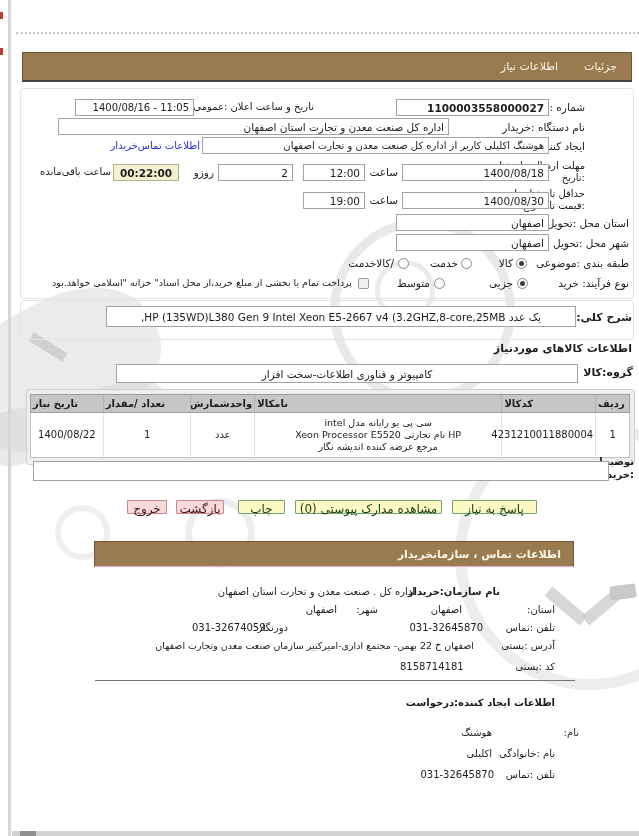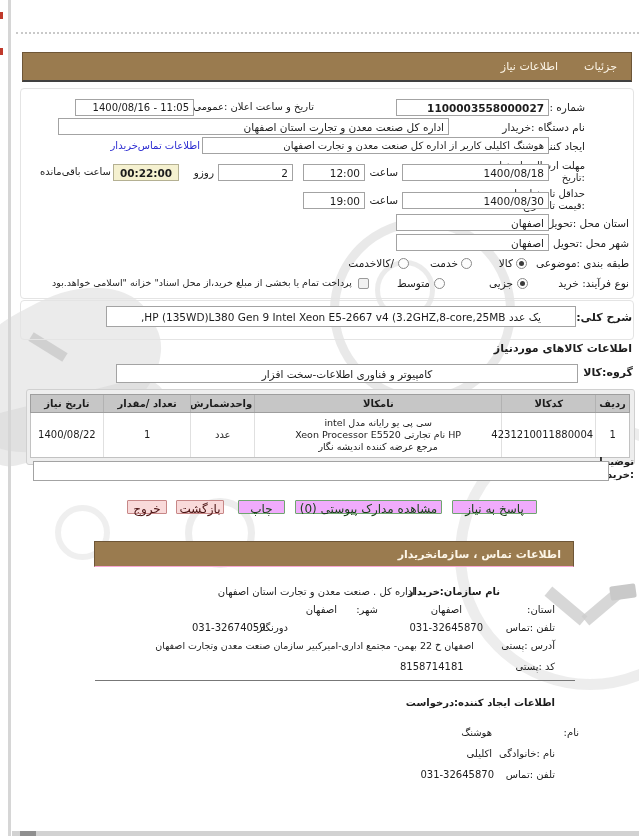--- a/index.html
+++ b/index.html
@@ -11,28 +11,28 @@
   .box{background:#fff;border:1px solid #a3a3a3;box-sizing:border-box;height:17px;line-height:14px;
        padding:1px 4px;direction:rtl;text-align:right;white-space:nowrap;overflow:hidden;font-size:10.5px;}
   .ltrv{direction:ltr;}
   .ctr{text-align:center;}
   .bold{font-weight:bold;}
   .radio{width:11px;height:11px;border:1px solid #8a8a8a;border-radius:50%;background:#fdfdfd;box-sizing:border-box;}
   .radio.sel::after{content:"";display:block;width:5px;height:5px;background:#3c3c3c;border-radius:50%;margin:2px;}
   .check{width:11px;height:11px;border:1px solid #9a9a9a;background:#f2f2f2;box-sizing:border-box;border-radius:2px;}
   .btn{font-size:12px;height:14px;line-height:16px;border-radius:1px;direction:rtl;white-space:nowrap;
        box-sizing:border-box;text-align:center;cursor:pointer;}
-  .btn.green{background:#f0abfc;border:1px solid #6fa56f;color:#173f17;}
+  .btn.green{background:#fef9c3;border:1px solid #6fa56f;color:#173f17;}
   .btn.pink{background:#f9dada;border:1px solid #c78787;color:#4a1212;}
   .brownbar{background:#9a7b4f;border:1px solid #6e5637;border-bottom:2px solid #414141;box-sizing:border-box;
             color:#fdf6e8;direction:rtl;display:flex;align-items:center;}
   .panel{border:1px solid #e4e4e4;border-radius:4px;box-sizing:border-box;background:transparent;}
   .ring{border-radius:50%;box-sizing:border-box;}
   .thead{display:flex;direction:rtl;background:#c6c6c6;border:1px solid #9e9e9e;box-sizing:border-box;}
-  .thead .cell{border-left:1px solid #b2b2b2;font-weight:bold;font-size:10px;text-align:center;
+  .thead .cell{border-left:1px solid #b2b2b2;font-weight:bold;font-size:10px;text-align:left;
                padding:3px 2px;box-sizing:border-box;direction:rtl;white-space:nowrap;overflow:hidden;}
   .tbody{display:flex;direction:rtl;background:#fff;border:1px solid #c2c2c2;border-top:none;box-sizing:border-box;}
   .tbody .cell{border-left:1px solid #e0e0e0;font-size:9.5px;text-align:center;padding:4px 2px;
                box-sizing:border-box;direction:rtl;display:flex;flex-direction:column;justify-content:center;line-height:12px;}
   .link{color:#2a2ad0;font-size:10px;direction:rtl;white-space:nowrap;cursor:pointer;}
 </style>
 </head>
 <body>
 
 <div id="page">

